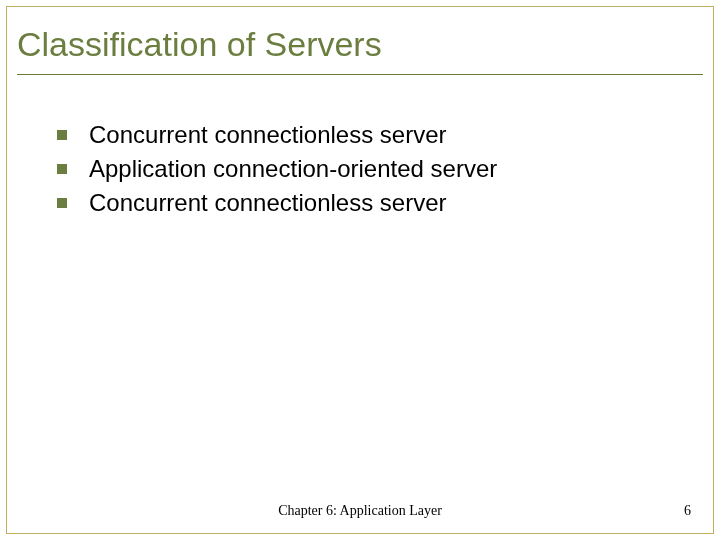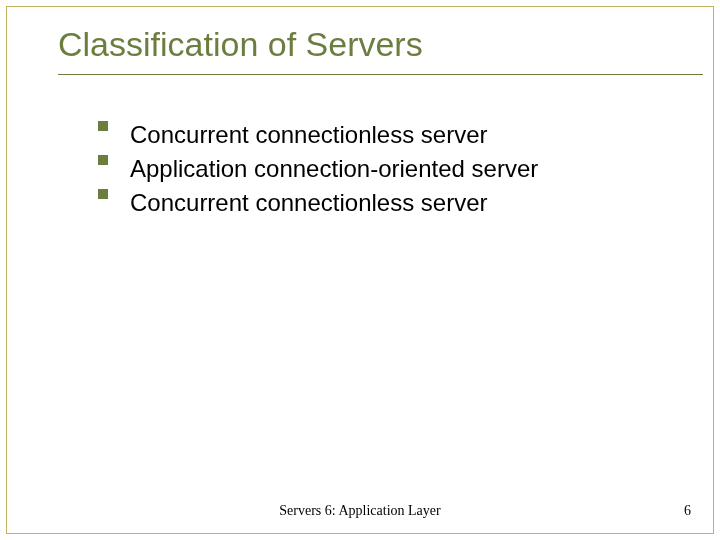--- a/index.html
+++ b/index.html
@@ -14,41 +14,41 @@
       font-family: Arial, sans-serif;
       position: relative;
     }
     .slide-frame {
       position: absolute;
       top: 6px;
       left: 6px;
       right: 6px;
       bottom: 6px;
       border: 1px solid #c0b060;
-      padding-left: 41px;
     }
     .title-area {
       padding: 18px 10px 6px 10px;
     }
     .title {
       font-size: 34px;
       color: #6b7d3f;
       font-weight: normal;
       margin-bottom: 10px;
     }
     .title-underline {
       border: none;
       border-top: 1.5px solid #6b7d3f;
       margin: 0;
     }
     .content {
       padding: 40px 20px 0 50px;
     }
     .bullet-item {
       display: flex;
+      align-items: center;
       margin-bottom: 6px;
     }
     .bullet {
       width: 10px;
       height: 10px;
       background: #6b7d3f;
       margin-right: 22px;
       flex-shrink: 0;
     }
     .bullet-text {
@@ -94,16 +94,16 @@
     <div class="bullet-item">
       <div class="bullet"></div>
       <span class="bullet-text">Application connection-oriented server</span>
     </div>
     <div class="bullet-item">
       <div class="bullet"></div>
       <span class="bullet-text">Concurrent connectionless server</span>
     </div>
   </div>
   <div class="footer">
-    <span class="footer-text">Servers 6: Application Layer</span>
+    <span class="footer-text">Chapter 6: Application Layer</span>
   </div>
   <div class="page-number">6</div>
 </div>
 
 </body></html>

